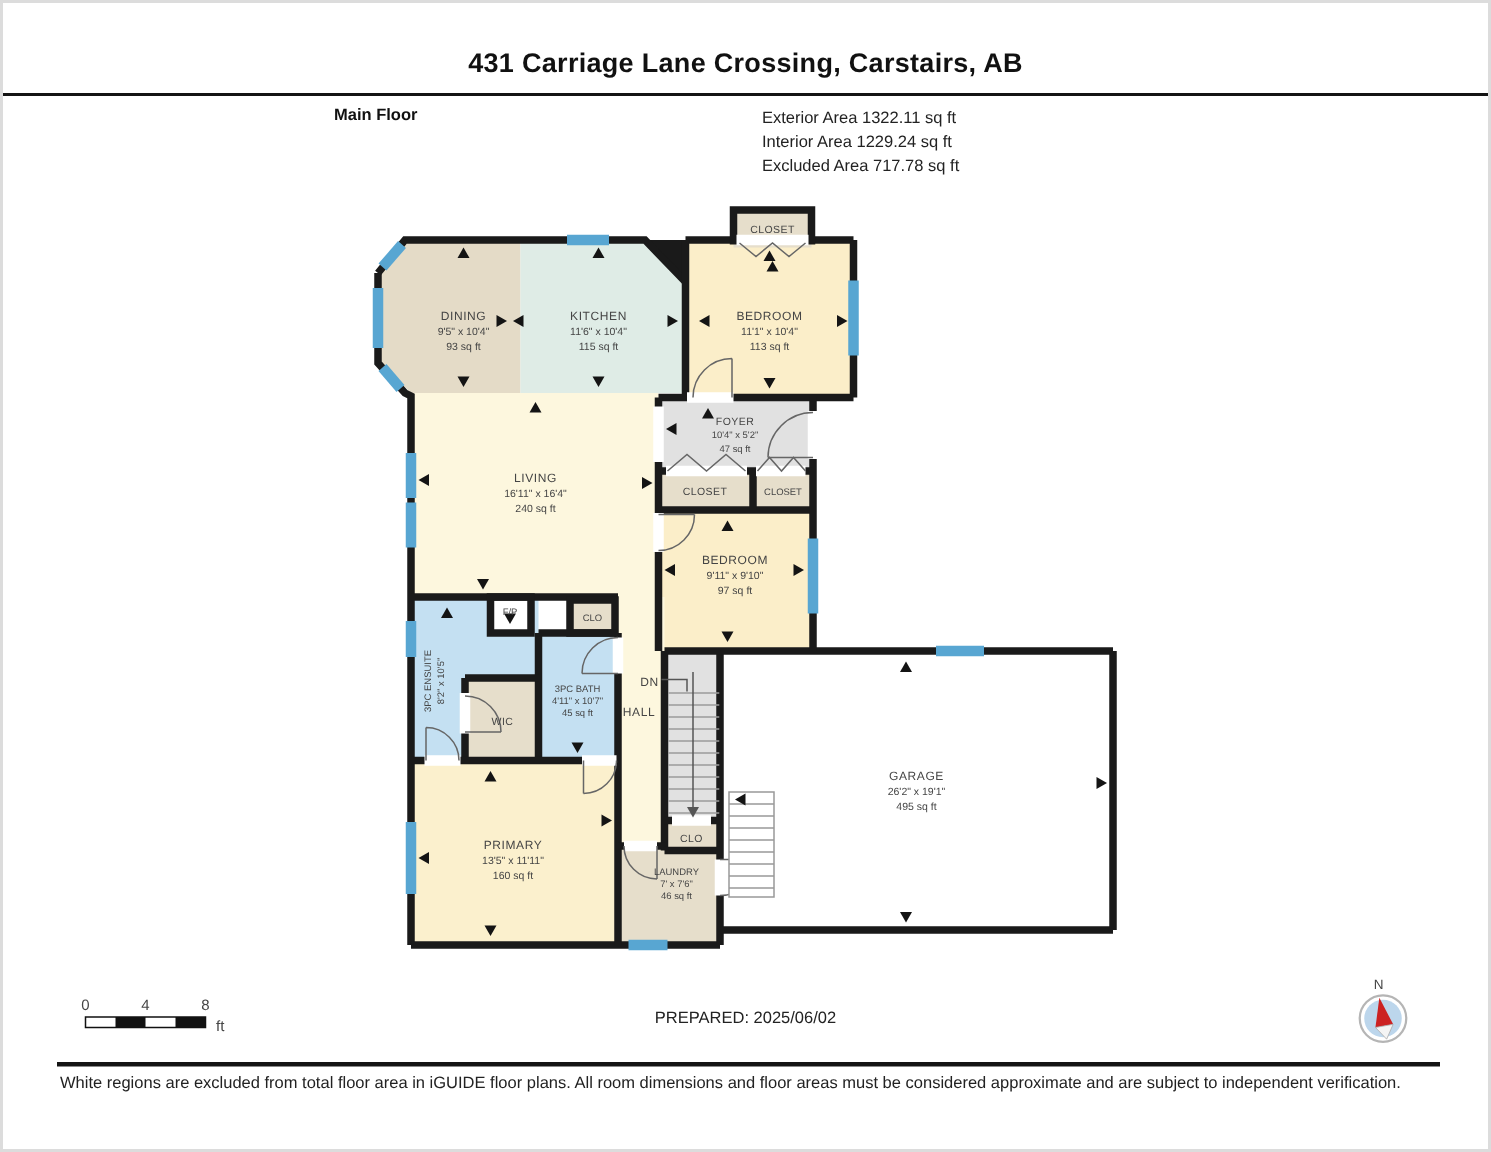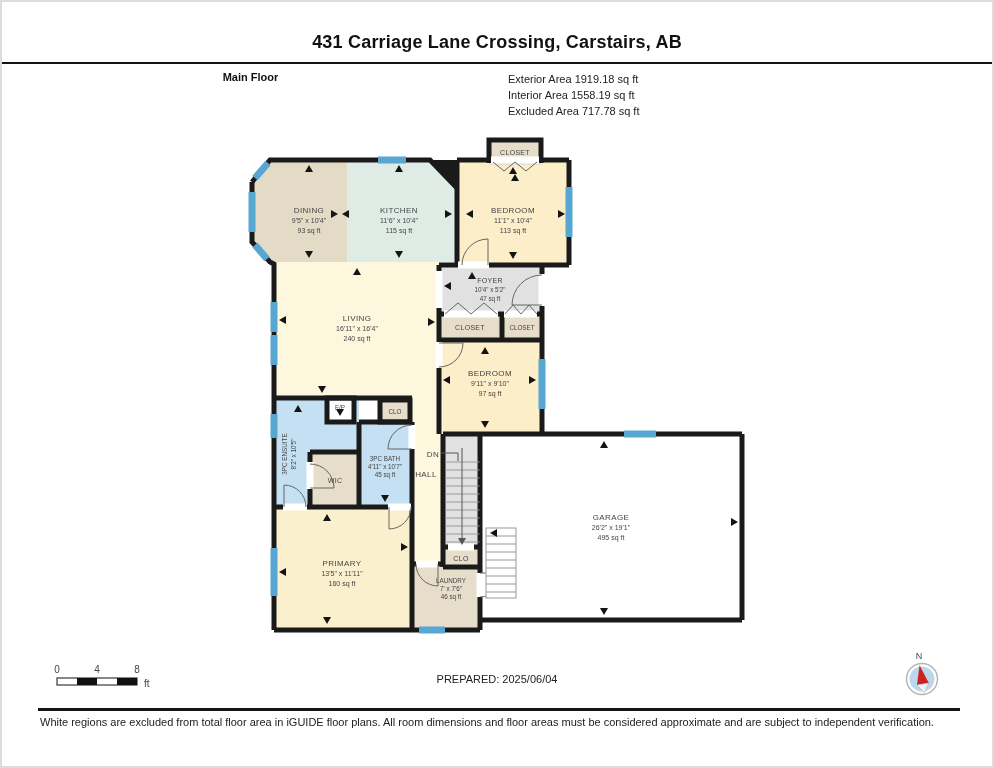--- a/index.html
+++ b/index.html
@@ -25,22 +25,22 @@
 </style>
 </head>
 <body>
 
 <div class="page">
 
   <div class="title">431 Carriage Lane Crossing, Carstairs, AB</div>
   <div class="rule"></div>
   <div class="floor-label">Main Floor</div>
   <div class="stats">
-    <div>Exterior Area 1919.18 sq ft</div>
-    <div>Interior Area 1558.19 sq ft</div>
+    <div>Exterior Area 1322.11 sq ft</div>
+    <div>Interior Area 1229.24 sq ft</div>
     <div>Excluded Area 717.78 sq ft</div>
   </div>
 
   <svg width="994" height="768" viewBox="0 0 994 768">
 
     <polygon points="268,158 345,158 345,260 272,260 250,238 250,182" fill="#e4dbc7"></polygon>
     <polygon points="345,158 428,158 455,186 455,260 345,260" fill="#dfece6"></polygon>
     <polygon fill="#1a1a1a" points="428,158 455,158 455,186"></polygon>
     <rect x="455" y="158" width="112" height="105" fill="#fbeec9"></rect>
     <rect x="487" y="138" width="52" height="25" fill="#e6decb"></rect>
@@ -290,17 +290,17 @@
       <text x="917" y="657" font-size="9" fill="#222" text-anchor="middle">N</text>
       <circle cx="920" cy="677" r="15.5" fill="#ffffff" stroke="#b5b5b5" stroke-width="1.5"></circle>
       <circle cx="920" cy="677" r="12.5" fill="#bcd6ec"></circle>
       <g transform="rotate(-10 920 677)">
         <polygon points="920,663 914,682 926,682" fill="#cc2222"></polygon>
         <polygon points="914,682 926,682 920,691" fill="#f4f4f4" stroke="#aaa" stroke-width="0.5"></polygon>
       </g>
     </g>
   </svg>
 
-  <div class="prepared">PREPARED: 2025/06/04</div>
+  <div class="prepared">PREPARED: 2025/06/02</div>
   <div class="bottom-rule"></div>
   <div class="disclaimer">White regions are excluded from total floor area in iGUIDE floor plans. All room dimensions and floor areas must be considered approximate and are subject to independent verification.</div>
 
 </div>
 
 </body></html>

